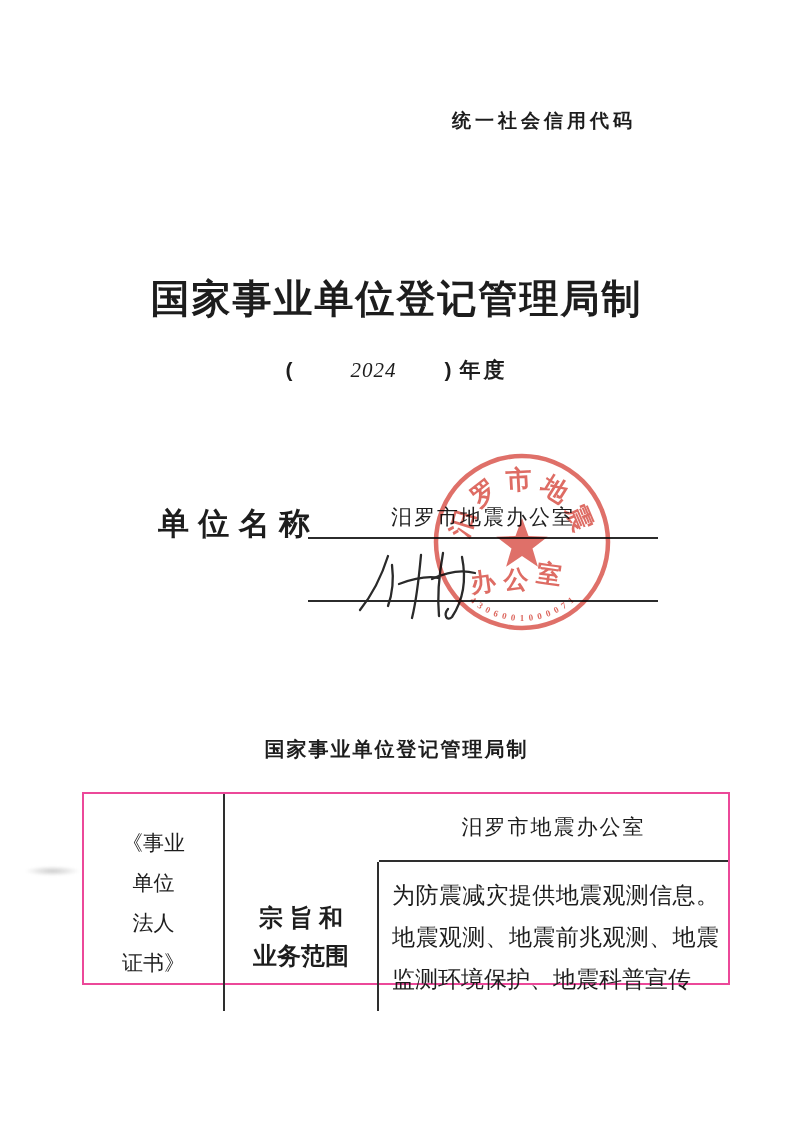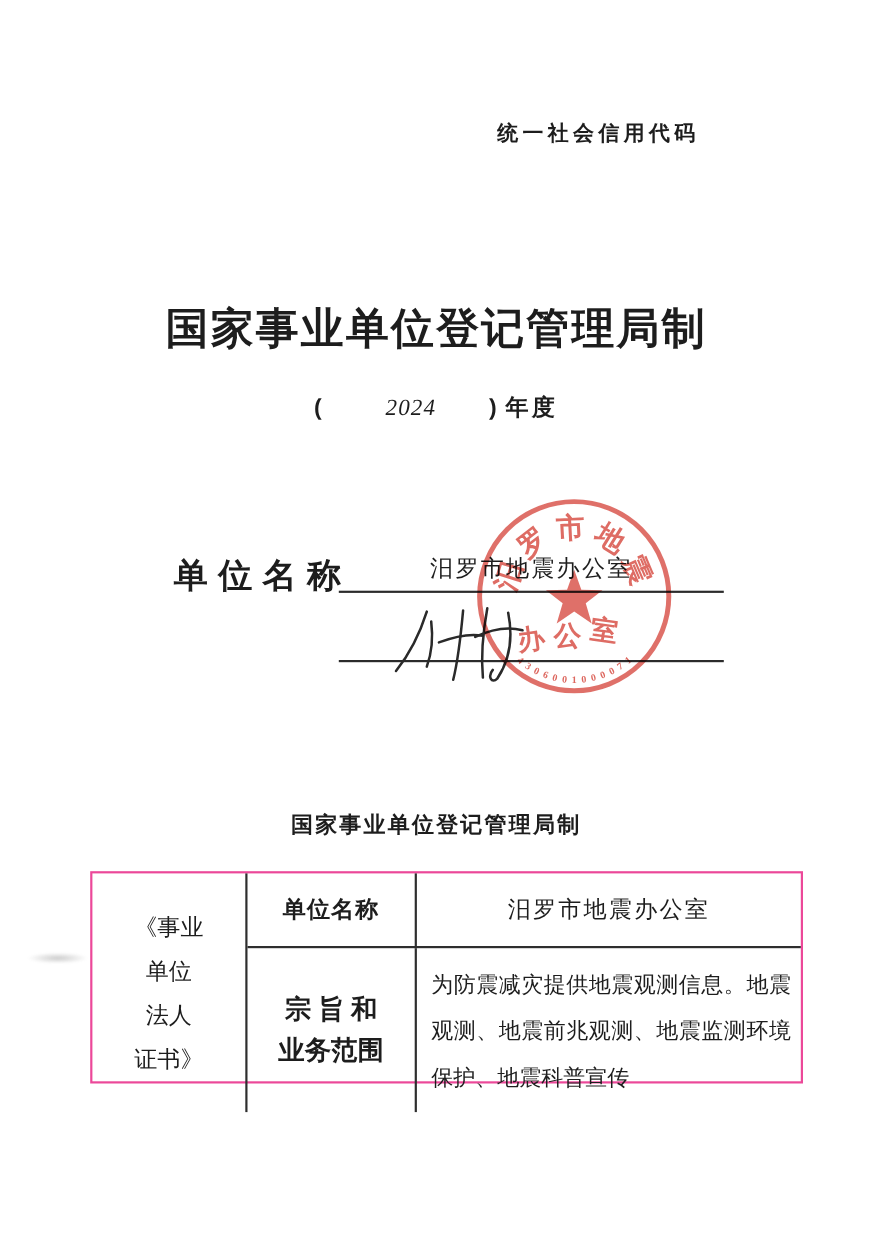--- a/index.html
+++ b/index.html
@@ -65,21 +65,21 @@
   .cell-cert-name { grid-row:1 / 3; grid-column:1; border-right:2px solid #2e2e2e;
                     font-size:21px; line-height:40px; font-weight:500; }
   .cell-unit-label { grid-row:1; grid-column:2; border-right:2px solid #2e2e2e;
                      border-bottom:2px solid #2e2e2e; font-size:21px; font-weight:600;
                      letter-spacing:1px; }
   .cell-unit-value { grid-row:1; grid-column:3; border-bottom:2px solid #2e2e2e;
                      font-size:21px; letter-spacing:2px; }
   .cell-purpose-label { grid-row:2; grid-column:2; border-right:2px solid #2e2e2e;
                         font-size:24px; font-weight:600; line-height:38px; }
   .cell-purpose-value { grid-row:2; grid-column:3; display:block;
-                        padding:13px 9px 10px 13px; font-size:20px; line-height:42px;
+                        padding:13px 9px 10px 13px; font-size:23px; line-height:42px;
                         text-align:justify; word-break:break-all; }
 
   
   .scan-smudge { position:absolute; left:25px; top:866px; width:55px; height:10px;
                  background:radial-gradient(ellipse at center, rgba(110,110,110,.35), rgba(110,110,110,0) 70%);
                  filter:blur(1px); }
 </style>
 </head>
 <body>
 
@@ -148,21 +148,20 @@
 
   <div class="issuer-line">国家事业单位登记管理局制</div>
 
   <div class="cert-table">
     <div class="cell cell-cert-name">
       <span>《事业</span>
       <span>单位</span>
       <span>法人</span>
       <span>证书》</span>
     </div>
-    <div class="cell cell-unit-label">单位名称</div>
     <div class="cell cell-unit-value">汨罗市地震办公室</div>
     <div class="cell cell-purpose-label">
       <span>宗 旨 和</span>
       <span>业务范围</span>
     </div>
     <div class="cell cell-purpose-value">为防震减灾提供地震观测信息。地震观测、地震前兆观测、地震监测环境保护、地震科普宣传</div>
   </div>
 
   <div class="scan-smudge"></div>
 

